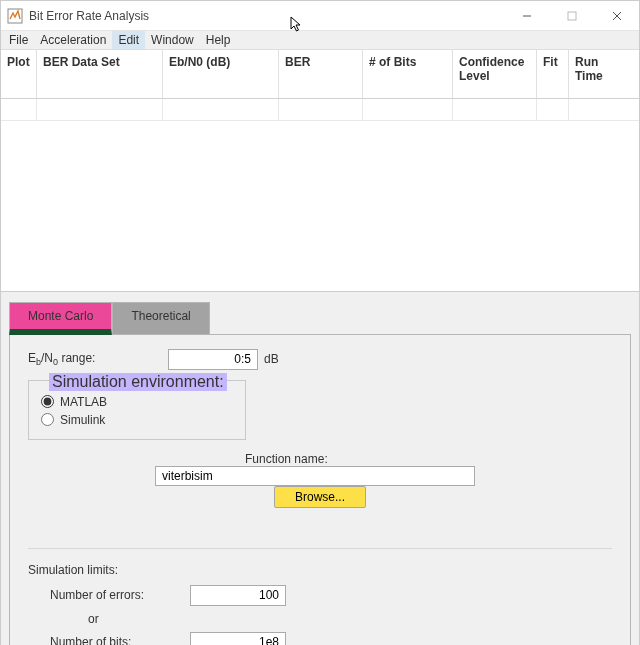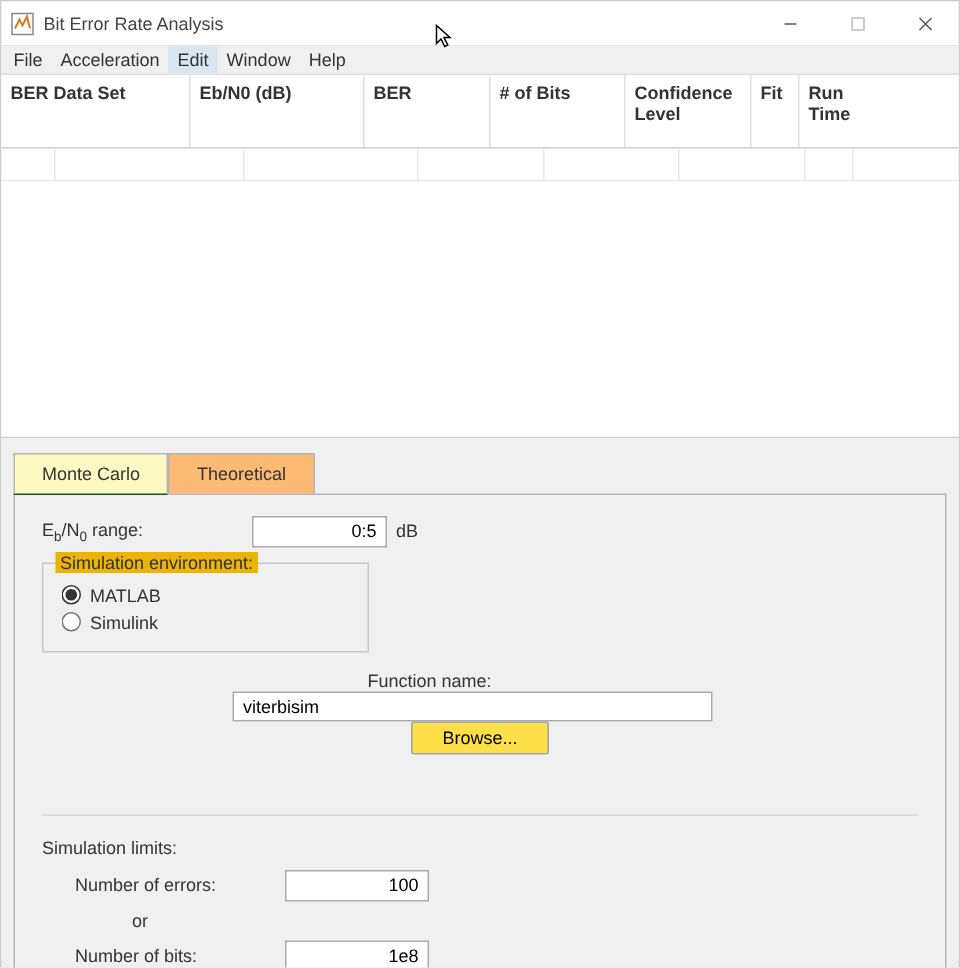--- a/index.html
+++ b/index.html
@@ -80,29 +80,29 @@
 .tabs-wrap { position: relative; }
 .tabs {
   display: flex;
   position: relative;
   z-index: 2;
 }
 .tab {
   padding: 6px 18px;
   font-size: 12px;
   border: 1px solid #b5b5b5;
-  background: #fdba74;
+  background: #a3a3a3;
   border-bottom: none;
   margin-right: 0;
   color: #333;
   position: relative;
 }
 .tab.active {
-  background: #fef9c3;
-  border-bottom: 1px solid #14532d;
+  background: #ec4899;
+  border-bottom: 6px solid #14532d;
   margin-bottom: -1px;
 }
 .tab-panel {
   border: 1px solid #b5b5b5;
   background: #f0f0f0;
   padding: 14px 18px 12px 18px;
   position: relative;
   z-index: 1;
 }
 .row { display: flex; align-items: center; margin-bottom: 10px; }
@@ -121,24 +121,24 @@
 .unit { margin-left: 6px; font-size: 12px; }
 .groupbox {
   border: 1px solid #c8c8c8;
   padding: 10px 12px 8px 12px;
   width: 218px;
   margin-bottom: 12px;
   position: relative;
 }
 .groupbox .legend {
   position: absolute;
-  top: -8px; left: 8px;
-  background: #eab308;
+  top: -8px; left: 20px;
+  background: #c4b5fd;
   padding: 0 3px;
-  font-size: 12px;
+  font-size: 16px;
 }
 .radio-row { display: flex; align-items: center; margin: 4px 0; }
 .radio { width: 13px; height: 13px; margin-right: 6px; accent-color: #333; }
 .hr { border: none; border-top: 1px solid #d8d8d8; margin: 6px 0 14px 0; }
 .function-row { display: flex; align-items: center; flex-direction: column; }
 .function-row .field { flex: 1; margin-right: 10px; }
 .btn {
   background: #fde047;
   border: 1px solid #a5a5a5;
   border-radius: 2px;
@@ -194,20 +194,21 @@
   <div class="menubar">
     <div class="menu-item">File</div>
     <div class="menu-item">Acceleration</div>
     <div class="menu-item hover">Edit</div>
     <div class="menu-item">Window</div>
     <div class="menu-item">Help</div>
   </div>
 
   <div class="table-area">
     <div class="thead" id="thead">
+        <div class="th" style="width: 36px;">Plot</div>
         <div class="th" style="width: 126px;">BER Data Set</div>
         <div class="th" style="width: 116px;">Eb/N0 (dB)</div>
         <div class="th" style="width: 84px;">BER</div>
         <div class="th" style="width: 90px;"># of Bits</div>
         <div class="th" style="width: 84px;">Confidence Level</div>
         <div class="th" style="width: 32px;">Fit</div>
         <div class="th" style="width: 66px;">Run Time</div>
       </div>
     <div class="tbody-row" id="empty-row">
         <div class="td" style="width: 36px;"></div>

